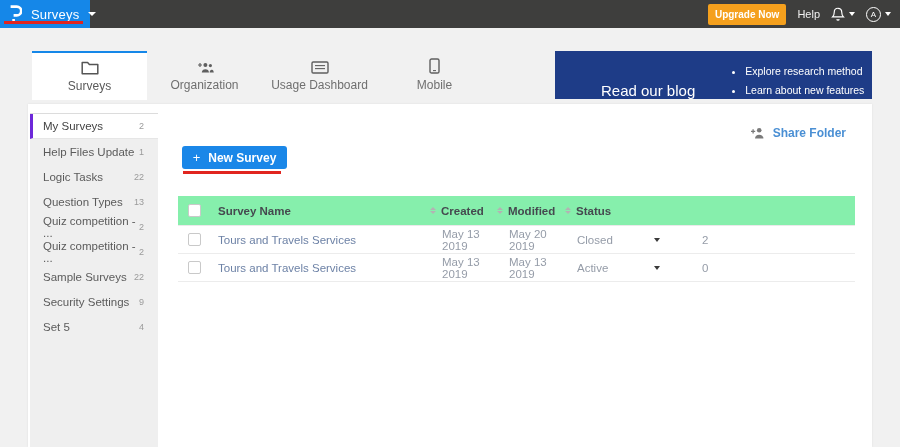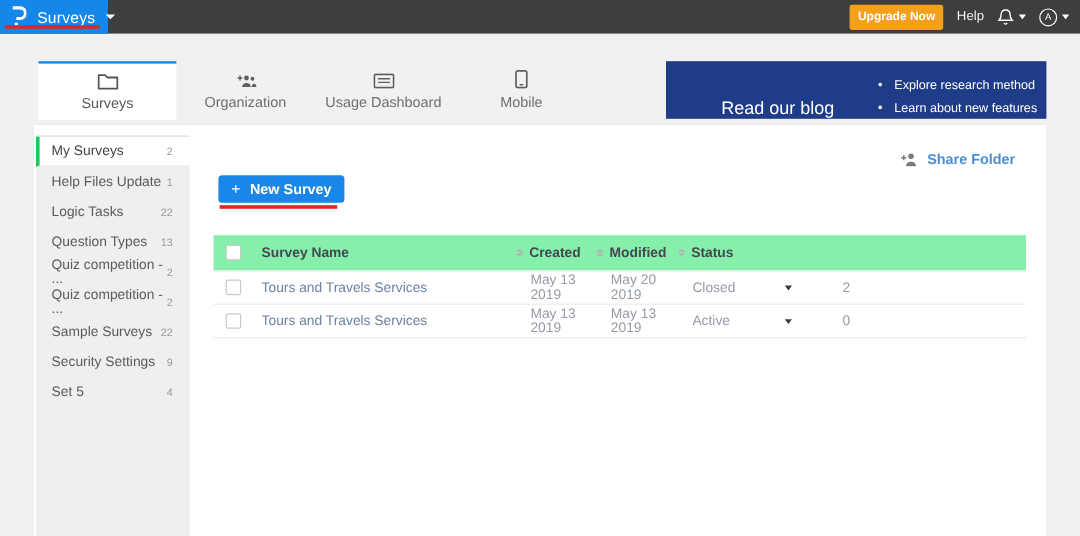--- a/index.html
+++ b/index.html
@@ -51,21 +51,21 @@
 
   
   .card { position:absolute; left:28px; top:104px; width:844px; height:343px; background:#fff; box-shadow:0 0 2px rgba(0,0,0,.08); }
 
   
   .sidebar { position:absolute; left:2px; top:9px; width:128px; height:334px; background:#efefef; border-top:1px solid #dcdcdc; }
   .side-item {
     height:25px; display:flex; align-items:center; justify-content:space-between;
     padding:0 14px 0 13px; font-size:11.5px; color:#5b5b5b; cursor:pointer;
   }
-  .side-item.active { background:#fff; border-left:3px solid #22c55e; padding-left:10px; color:#444; border-bottom:1px solid #e6e6e6; }
+  .side-item.active { background:#fff; border-left:3px solid #6d28d9; padding-left:10px; color:#444; border-bottom:1px solid #e6e6e6; }
   .side-count { font-size:9px; color:#9a9a9a; }
 
   
   .new-survey-btn {
     position:absolute; left:154px; top:42px; width:105px; height:23px;
     background:#1a87e8; color:#fff; border:none; border-radius:3px; cursor:pointer;
     font-size:12px; font-weight:bold; font-family:inherit;
     display:flex; align-items:center; justify-content:center; gap:8px;
   }
   .new-survey-btn .plus { font-size:13px; font-weight:normal; }

